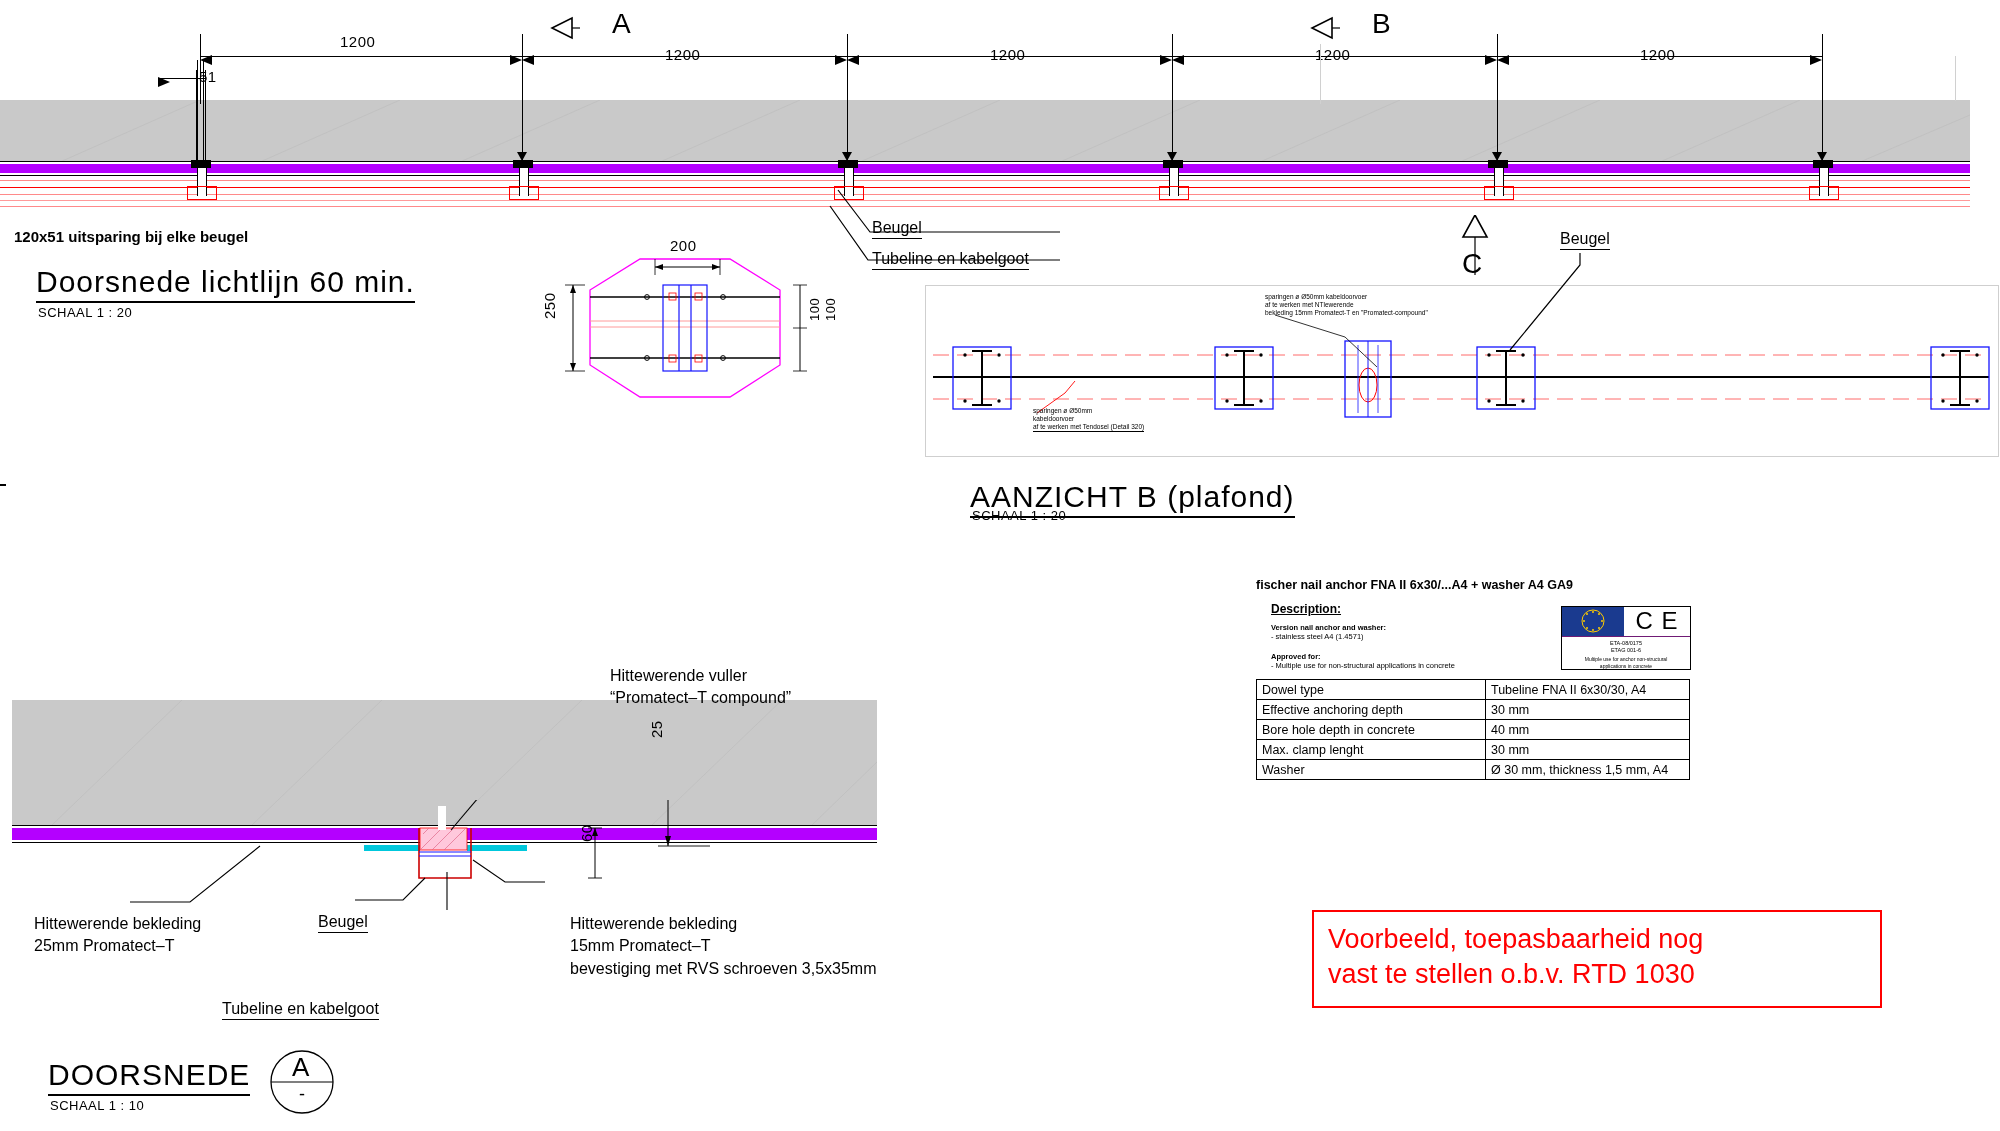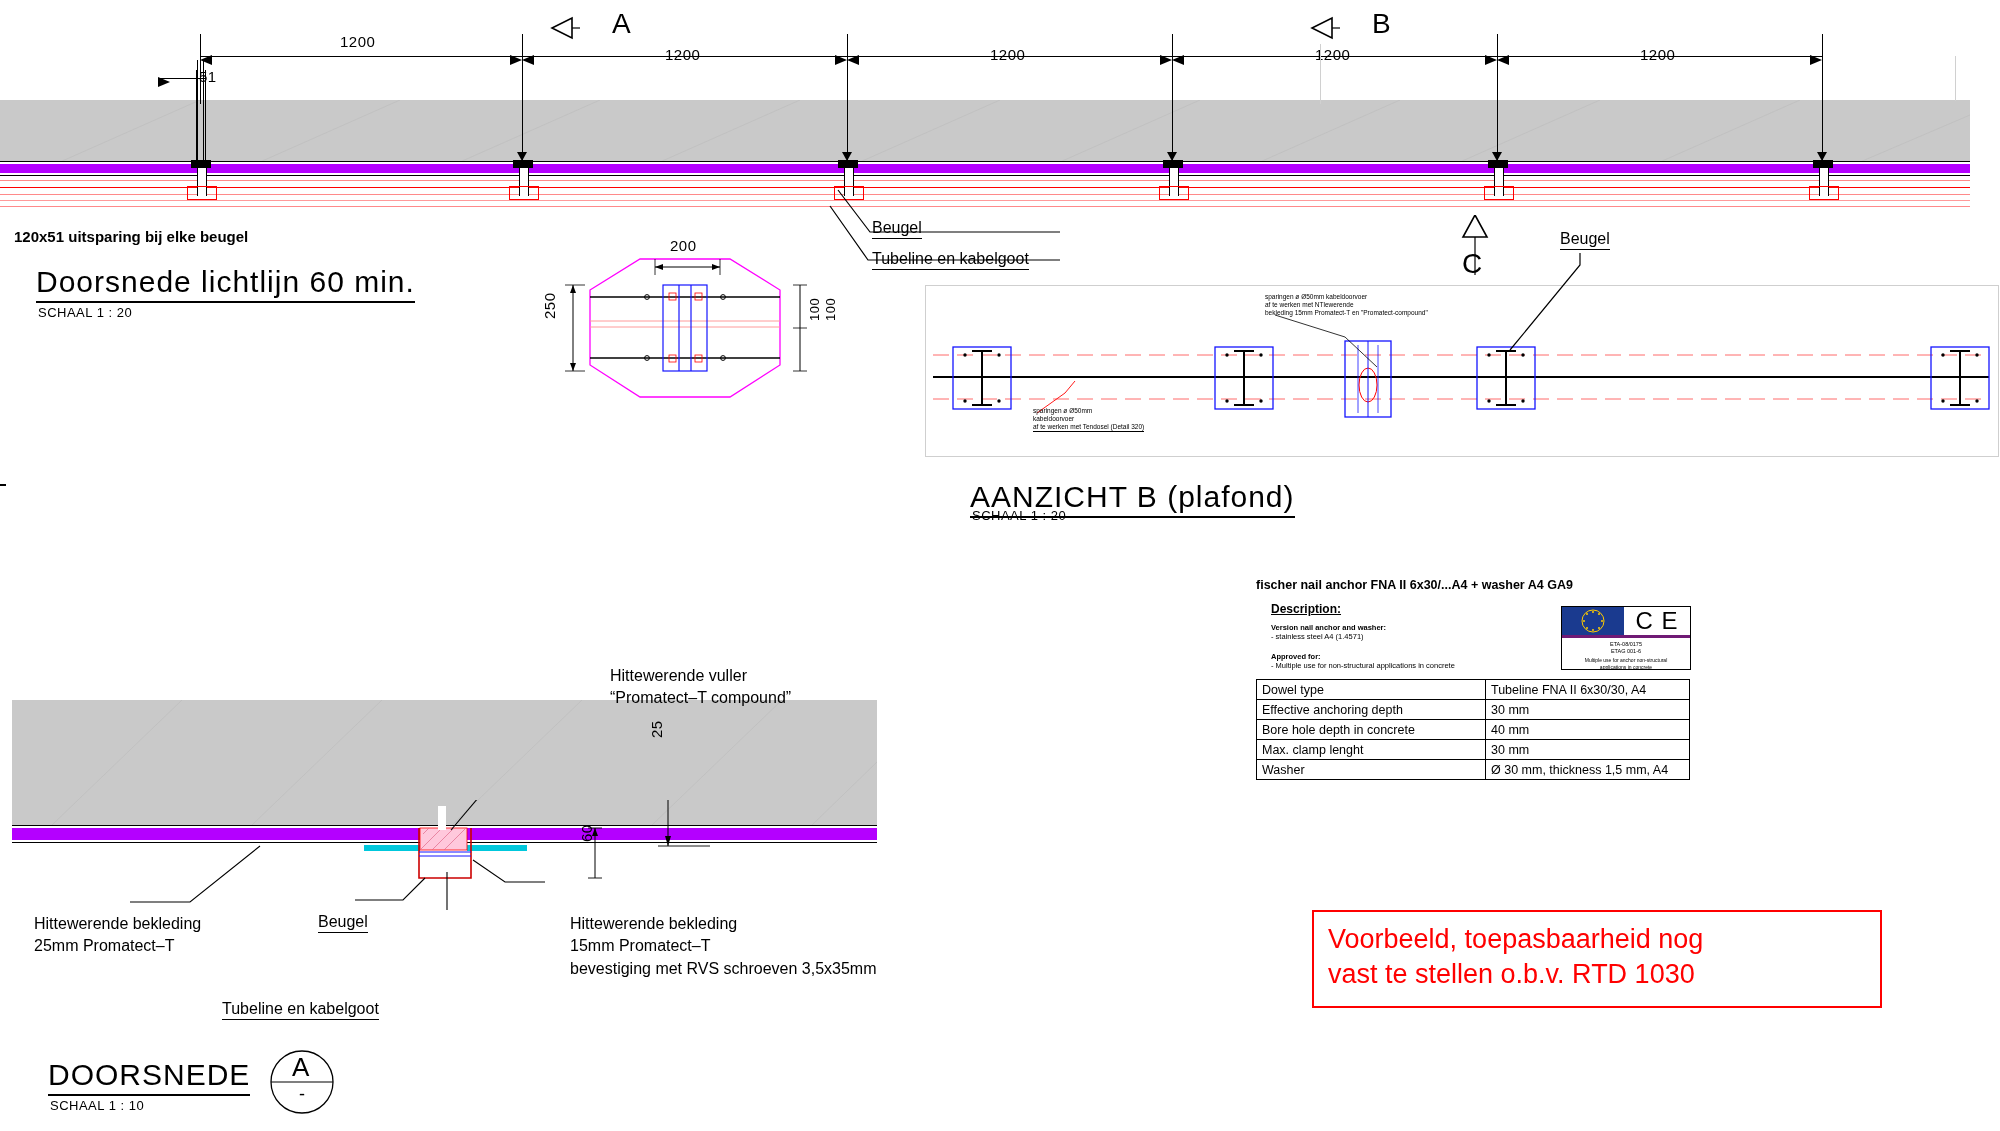--- a/index.html
+++ b/index.html
@@ -43,21 +43,21 @@
   #sheet{left:1256px;top:578px;width:450px;}
   #sheet .hdr{font-size:12.5px;font-weight:bold;}
   #sheet .desc{font-size:12px;font-weight:bold;text-decoration:underline;margin-top:10px;}
   #sheet .sm{font-size:7.5px;line-height:1.35;}
   #sheet .smb{font-size:7.5px;font-weight:bold;}
   table.anchor{border-collapse:collapse;width:434px;margin-top:8px;font-size:12.5px;}
   table.anchor td{border:1px solid #000;padding:1px 5px;height:17px;}
   table.anchor td.k{width:218px;}
 
   .ce-box{border:1px solid #000;width:128px;height:62px;position:relative;display:flex;flex-direction:column;}
-  .ce-top{display:flex;height:34px;border-bottom:3px solid #701a75;}
+  .ce-top{display:flex;height:34px;border-bottom:1px solid #701a75;}
   .ce-eta{width:62px;display:flex;align-items:center;justify-content:center;background:#1a3a8f;color:#fff;}
   .ce-mark{flex:1;display:flex;align-items:center;justify-content:center;font-size:24px;letter-spacing:1px;}
   .ce-bot{flex:1;font-size:5px;text-align:center;padding-top:3px;line-height:1.3;}
   .ce-etatxt{font-size:5.5px;text-align:center;}
 
   
   #warn{left:1312px;top:910px;width:570px;border:2px solid #ff0000;color:#ff0000;
         font-size:27px;line-height:1.3;padding:10px 14px 14px 14px;box-sizing:border-box;}
 </style>
 </head>

